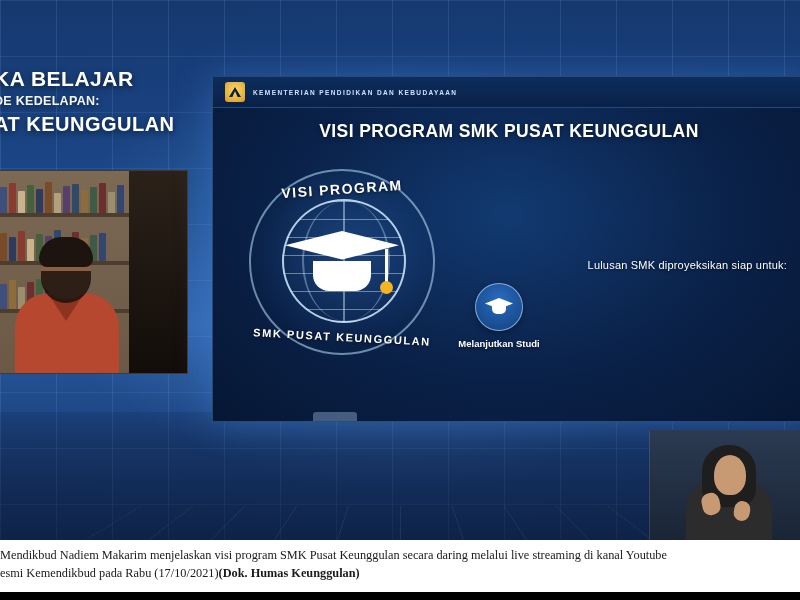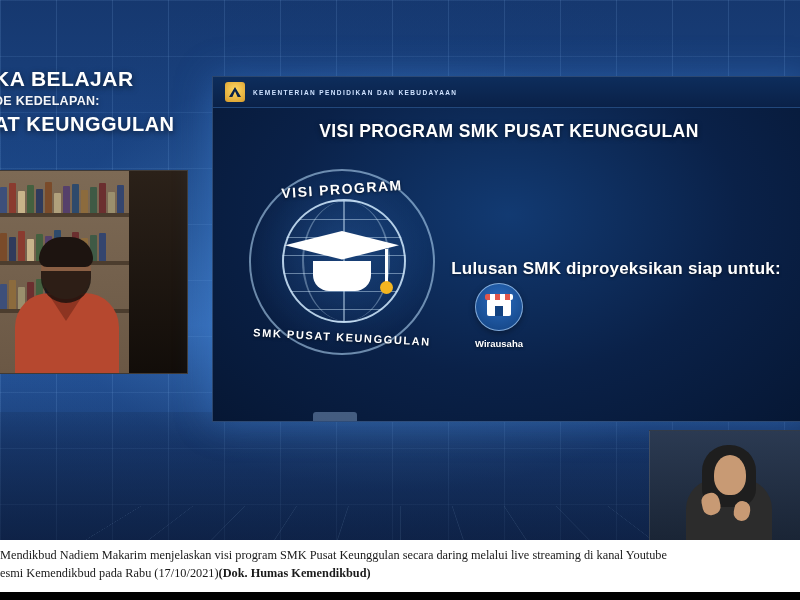--- a/index.html
+++ b/index.html
@@ -320,24 +320,24 @@
     font-size: 11px;
     line-height: 1.42;
     text-align: left;
     text-shadow: 0 1px 3px rgba(0,0,0,.55);
   }
   .subhead {
     position: absolute;
     left: 232px;
     top: 182px;
     width: 342px;
-    text-align: center;
+    text-align: right;
     color: #ffffff;
-    font-size: 17px;
-    font-weight: bold;
+    font-size: 11px;
+    font-weight: normal;
     letter-spacing: .2px;
     text-shadow: 0 1px 3px rgba(0,0,0,.55);
   }
 
   .outcomes {
     position: absolute;
     left: 234px;
     top: 206px;
     width: 340px;
     display: flex;
@@ -570,37 +570,38 @@
       <div class="emblem-text-top">VISI PROGRAM</div>
       <div class="emblem-text-bottom">SMK PUSAT KEUNGGULAN</div>
     </div>
 
 
     <div class="subhead">Lulusan SMK diproyeksikan siap untuk:</div>
 
     <div class="outcomes">
       <div class="outcome">
         <div class="circle-icon">
-            <span class="ic-shop"></span>
+            <span class="ic-cap"></span>
+            <span class="ic-cap2"></span>
           </div>
-        <div class="outcome-label">Wirausaha</div>
+        <div class="outcome-label">Melanjutkan Studi</div>
       </div>
     </div>
 
     <div class="slide-footer-tab"></div>
   </div>
 
   <div class="signer-tile">
     <div class="signer">
       <div class="sbody"></div>
       <div class="shijab"></div>
       <div class="sface"></div>
       <div class="shand"></div>
       <div class="shand2"></div>
     </div>
   </div>
 
   <div class="caption">
     <div class="line">Mendikbud Nadiem Makarim menjelaskan visi program SMK Pusat Keunggulan secara daring melalui live streaming di kanal Youtube</div>
-    <div class="line"><span>esmi Kemendikbud pada Rabu (17/10/2021)</span><b>(Dok. Humas Kemendikbud)</b></div>
+    <div class="line"><span>esmi Kemendikbud pada Rabu (17/10/2021)</span><b>(Dok. Humas Keunggulan)</b></div>
   </div>
 
 </div>
 
 </body></html>

